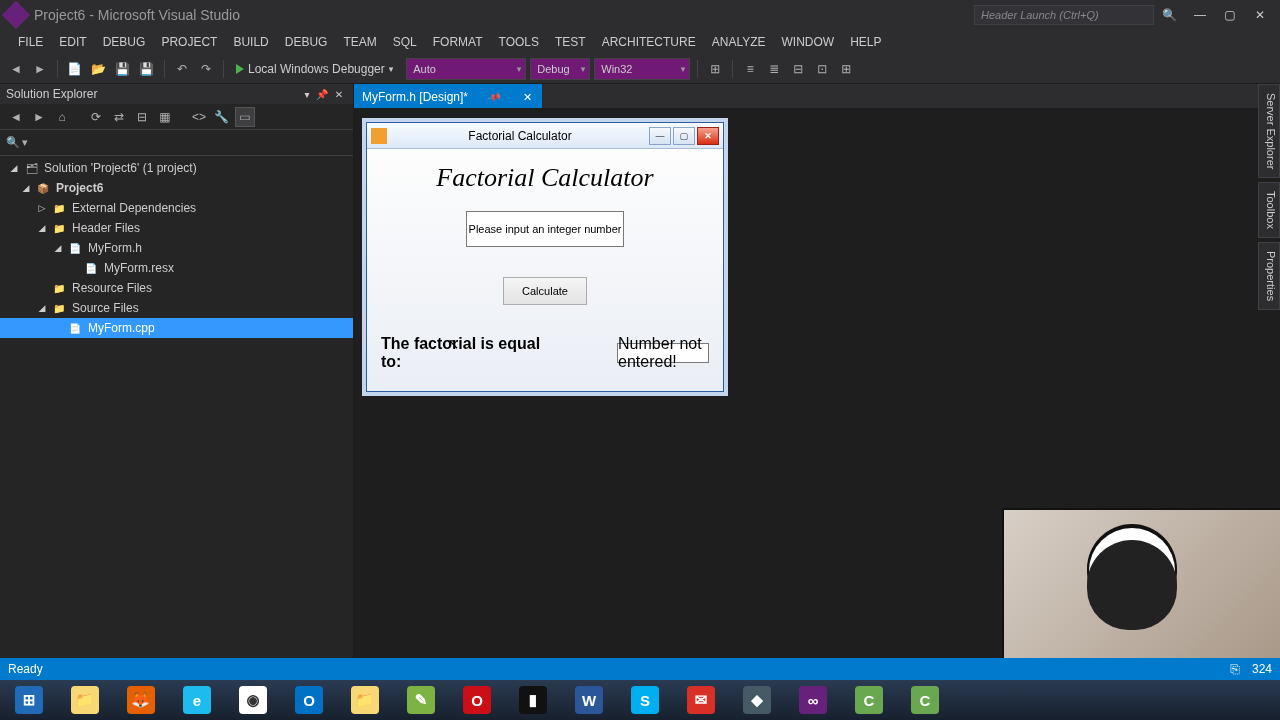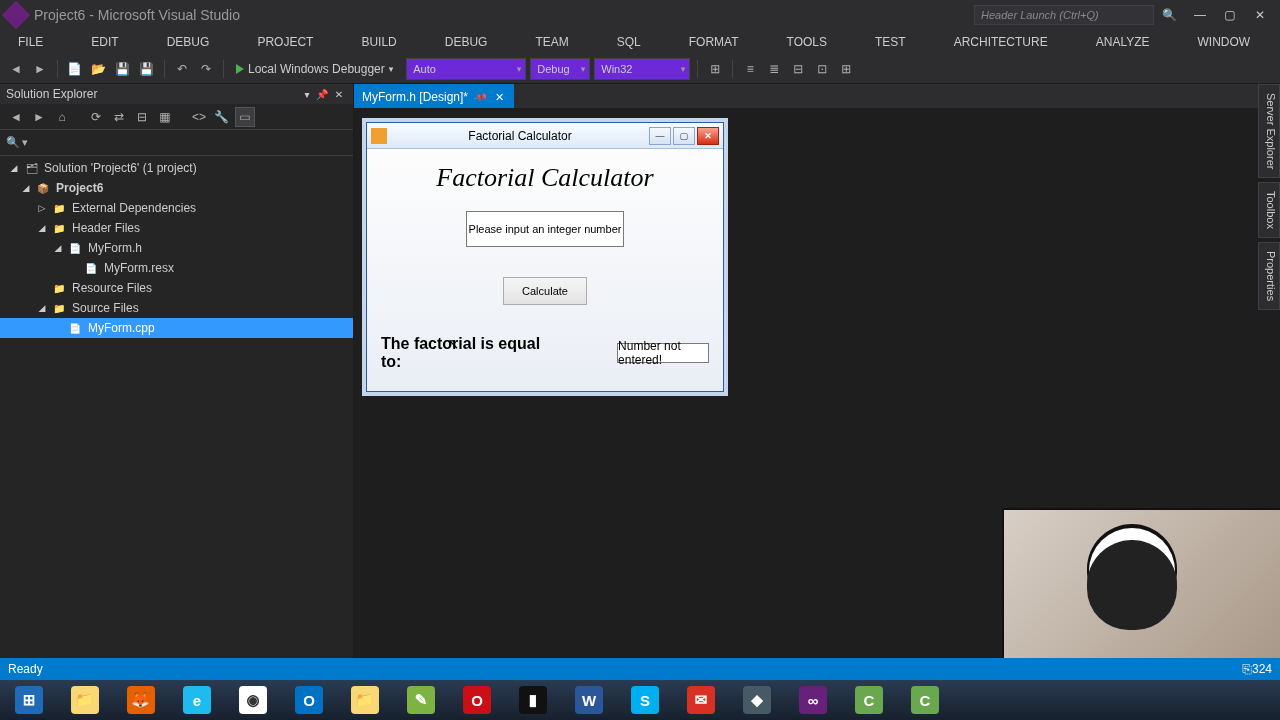--- a/index.html
+++ b/index.html
@@ -7,30 +7,30 @@
 
 
 .titlebar { height:30px; background:#2d2d30; display:flex; align-items:center; padding:0 6px; }
 .titlebar .vs-logo { width:20px; height:20px; background:#68217a; transform:rotate(45deg); margin-right:8px; }
 .titlebar .proj-title { font-size:14px; color:#999; }
 .titlebar .spacer { flex:1; }
 .titlebar .ql { width:180px; height:20px; background:#333337; border:1px solid #3f3f46; color:#888; padding:0 6px; font-size:11px; line-height:18px; font-style:italic; }
 .titlebar .tbtn { width:28px; height:22px; display:flex; align-items:center; justify-content:center; color:#ccc; font-size:12px; margin-left:2px; cursor:pointer; }
 
 
-.menubar { height:24px; background:#2d2d30; display:flex; align-items:stretch; padding-left:10px;gap:32px; }
+.menubar { height:24px; background:#2d2d30; display:flex; align-items:stretch; padding-left:10px; }
 .menubar .mitem { padding:0 8px; display:flex; align-items:center; font-size:12px; color:#ccc; cursor:pointer; }
 
 
 .toolbar { height:30px; background:#2d2d30; border-bottom:1px solid #1c1c1c; display:flex; align-items:center; padding:0 6px; gap:4px; }
 .toolbar .tbtn { width:20px; height:20px; display:flex; align-items:center; justify-content:center; color:#b0b0b0; cursor:pointer; border:1px solid transparent; }
 .toolbar .sep { width:1px; height:18px; background:#444; margin:0 3px; }
 .toolbar .start-btn { display:flex; align-items:center; gap:4px; padding:0 8px 0 4px; height:22px; border:1px solid transparent; cursor:pointer; }
 .toolbar .play { width:0; height:0; border-left:8px solid #4caf50; border-top:5px solid transparent; border-bottom:5px solid transparent; }
-.toolbar .dd { height:22px; background:#6d28d9; border:1px solid #434346; padding:0 22px 0 6px; display:flex; align-items:center; position:relative; cursor:pointer; font-size:11px; color:#ccc; }
+.toolbar .dd { height:22px; background:#701a75; border:1px solid #434346; padding:0 22px 0 6px; display:flex; align-items:center; position:relative; cursor:pointer; font-size:11px; color:#ccc; }
 .toolbar .dd::after { content:"▾"; position:absolute; right:4px; font-size:9px; color:#999; }
 
 
 .main-area { display:flex; height:calc(100% - 30px - 24px - 30px - 26px - 28px); }
 
 
 .sidebar { width:354px; background:#252526; border-right:1px solid #1c1c1c; display:flex; flex-direction:column; }
 .panel-head { height:20px; background:#2d2d30; display:flex; align-items:center; padding:0 6px; font-size:11px; color:#ccc; }
 .panel-head .spacer { flex:1; }
 .panel-head .phbtn { width:16px; height:16px; display:flex; align-items:center; justify-content:center; font-size:10px; cursor:pointer; }
@@ -43,39 +43,39 @@
 .tree-row { display:flex; align-items:center; height:20px; padding-left:8px; cursor:pointer; font-size:12px; color:#ccc; }
 .tree-row.selected { background:#3399ff; color:#fff; }
 .tree-row .tw { width:12px; font-size:9px; color:#ccc; text-align:center; }
 .tree-row .ic { width:16px; height:16px; margin:0 4px; display:flex; align-items:center; justify-content:center; font-size:10px; }
 .tree-row.d1 { padding-left:20px; } .tree-row.d2 { padding-left:36px; }
 .tree-row.d3 { padding-left:52px; } .tree-row.d4 { padding-left:68px; }
 
 
 .editor { flex:1; background:#1e1e1e; display:flex; flex-direction:column; position:relative; }
 .tabbar { height:24px; background:#2d2d30; display:flex; align-items:stretch; }
-.tab { display:flex; align-items:center; padding:0 8px; gap:6px; background:#007acc; color:#fff; font-size:12px; border-top:2px solid #007acc; cursor:pointer; }
+.tab { display:flex; align-items:center; padding:0 8px; gap:20px; background:#007acc; color:#fff; font-size:12px; border-top:2px solid #007acc; cursor:pointer; }
 .tab .pin { font-size:10px; opacity:.8; transform:rotate(30deg); }
 .tab .x { width:14px; height:14px; display:flex; align-items:center; justify-content:center; font-size:11px; cursor:pointer; }
 .design-surf { flex:1; background:#1e1e1e; position:relative;text-decoration:underline; }
 
 
 .winform { position:absolute; left:12px; top:14px; width:358px; background:linear-gradient(#fdfdfd,#eef2f7); border:1px solid #2a5e9e; box-shadow:0 0 0 4px #c4d5ed; }
 .wf-title { height:26px; background:linear-gradient(#f7fbff,#dde9f8); display:flex; align-items:center; padding:0 4px; border-bottom:1px solid #a8bdd8; }
 .wf-title .wfic { width:16px; height:16px; background:#f0a030; margin-right:6px; }
 .wf-title .wft { flex:1; text-align:center; color:#000; font-size:12px; }
 .wf-title .wfbtn { width:22px; height:18px; border:1px solid #8aa5c7; margin-left:2px; background:linear-gradient(#f5f9fe,#d5e3f4); display:flex; align-items:center; justify-content:center; font-size:9px; color:#333; cursor:pointer; }
 .wf-title .wfbtn.close { background:linear-gradient(#f8a18f,#d82e12); border-color:#9c2211; color:#fff; font-weight:bold; }
 .wf-body { padding:10px 14px 20px; background:linear-gradient(#fdfdfd,#eaeef5); min-height:230px; position:relative; }
 .wf-h1 { font-family:"Segoe Script","Brush Script MT",cursive; font-style:italic; font-size:26px; color:#000; text-align:center; margin:4px 0 18px; }
 .wf-tb { width:158px; height:36px; border:1px solid #7a7a7a; background:#fff; color:#000; font-size:11px; display:flex; align-items:center; justify-content:center; margin:0 auto 30px; }
 .wf-btn { width:84px; height:28px; border:1px solid #acacac; background:linear-gradient(#f5f5f5,#e3e3e3); color:#000; font-size:11px; display:flex; align-items:center; justify-content:center; margin:0 auto 30px; cursor:pointer; }
 .wf-row { display:flex; align-items:center; gap:60px; }
 .wf-lbl { font-weight:bold; color:#000; font-size:16px; }
-.wf-out { width:96px; height:20px; border:1px solid #7a7a7a; background:#fff; display:flex; align-items:center; justify-content:center; font-size:12px; color:#000; }
+.wf-out { width:96px; height:20px; border:1px solid #7a7a7a; background:#fff; display:flex; align-items:center; justify-content:center; font-size:16px; color:#000; }
 .cursor-arrow { position:absolute; left:80px; top:186px; font-size:15px; color:#000; }
 
 
 .dock-right { position:absolute; right:0; top:84px; width:22px; display:flex; flex-direction:column; gap:4px; }
 .dock-tab { writing-mode:vertical-rl; background:#2d2d30; border:1px solid #3f3f46; padding:8px 2px; font-size:11px; color:#ccc; cursor:pointer; }
 
 
 .output { height:186px; background:#252526; border-top:1px solid #3f3f46; display:flex; flex-direction:column; position:relative; }
 .output .panel-head { background:#2d2d30; }
 .out-bar { height:24px; display:flex; align-items:center; padding:0 6px; gap:6px; border-bottom:1px solid #3f3f46; }
@@ -83,21 +83,21 @@
 .out-bar .odd { width:296px; height:20px; border:1px solid #434346; display:flex; align-items:center; padding:0 6px; font-size:11px; position:relative; }
 .out-bar .odd::after { content:"▾"; position:absolute; right:4px; font-size:9px; }
 .out-bar .obtn { width:20px; height:20px; display:flex; align-items:center; justify-content:center; cursor:pointer; }
 .out-text { flex:1; overflow:auto; padding:4px 8px; font-family:Consolas,monospace; font-size:12px; color:#ccc; white-space:pre; line-height:16px; }
 
 
 .webcam { position:absolute; right:0; bottom:60px; width:278px; height:152px; background:linear-gradient(135deg,#d8cfc6,#a89888); border-left:2px solid #111; border-top:2px solid #111; }
 .webcam::after { content:""; position:absolute; left:30%; top:20%; width:90px; height:90px; background:#222; border-radius:50% 50% 46% 46%; box-shadow:0 -14px 0 -2px #fff, 0 -16px 0 0 #111; }
 
 
-.status { height:22px; background:#007acc; color:#fff; display:flex; align-items:center; padding:0 8px; font-size:11px; }
+.status { height:22px; background:#007acc; color:#fff; display:flex; align-items:center; padding:0 8px; font-size:11px;gap:12px; }
 .status .spacer { flex:1; }
 
 
 .taskbar { position:absolute; bottom:0; left:0; right:0; height:40px; background:linear-gradient(#2a3b52,#17202d); display:flex; align-items:center; padding:0 2px; gap:2px; }
 .taskbar .tkbtn { width:54px; height:36px; display:flex; align-items:center; justify-content:center; cursor:pointer; border:1px solid transparent; }
 .taskbar .tkic { width:28px; height:28px; border-radius:4px; display:flex; align-items:center; justify-content:center; font-size:15px; font-weight:bold; color:#fff; }
 </style>
 </head>
 <body>
 

